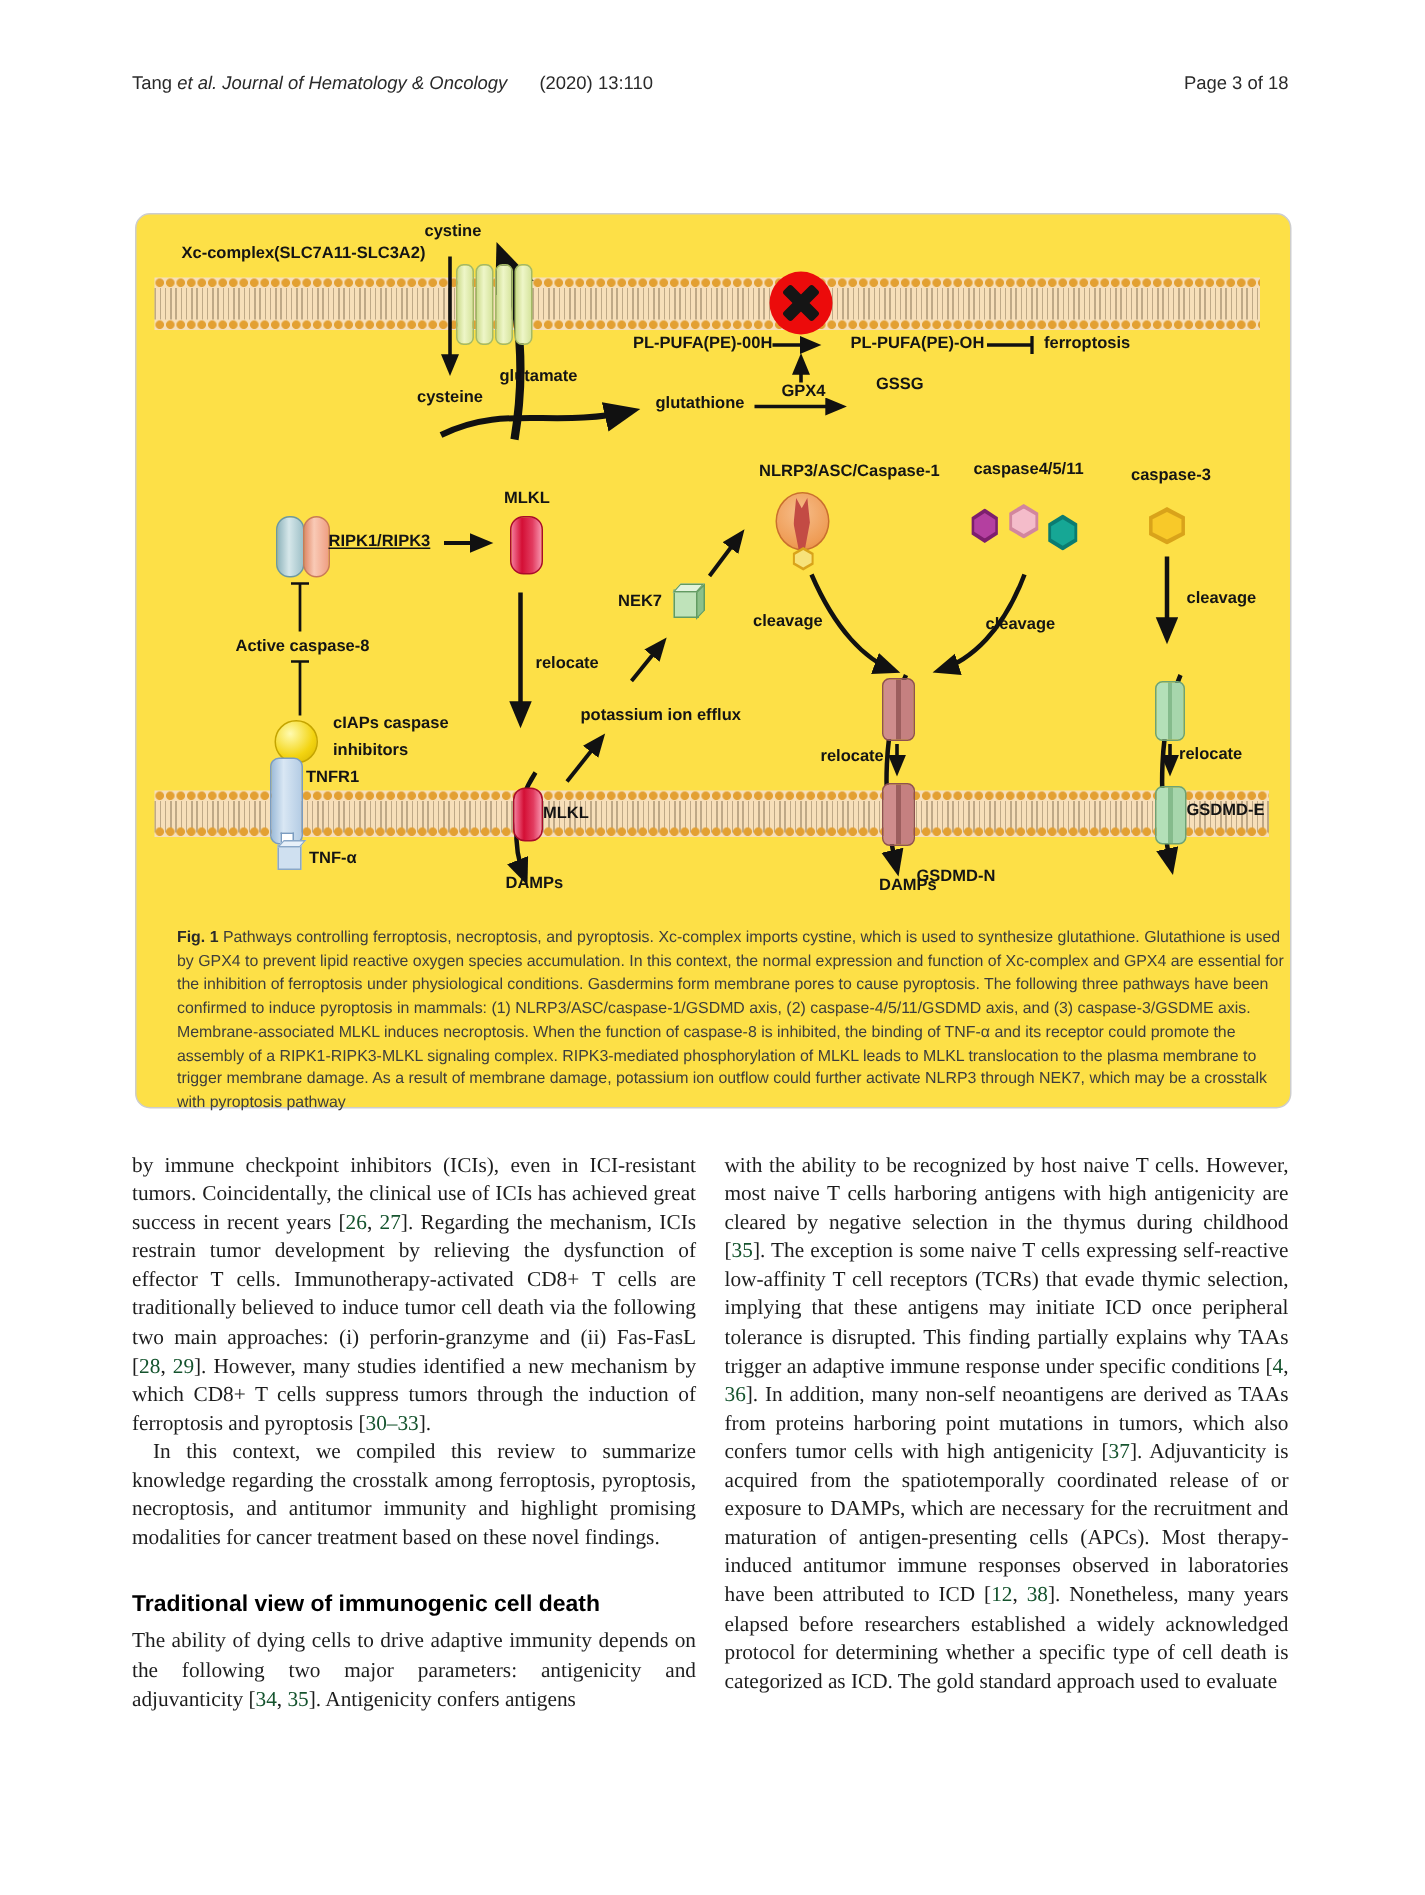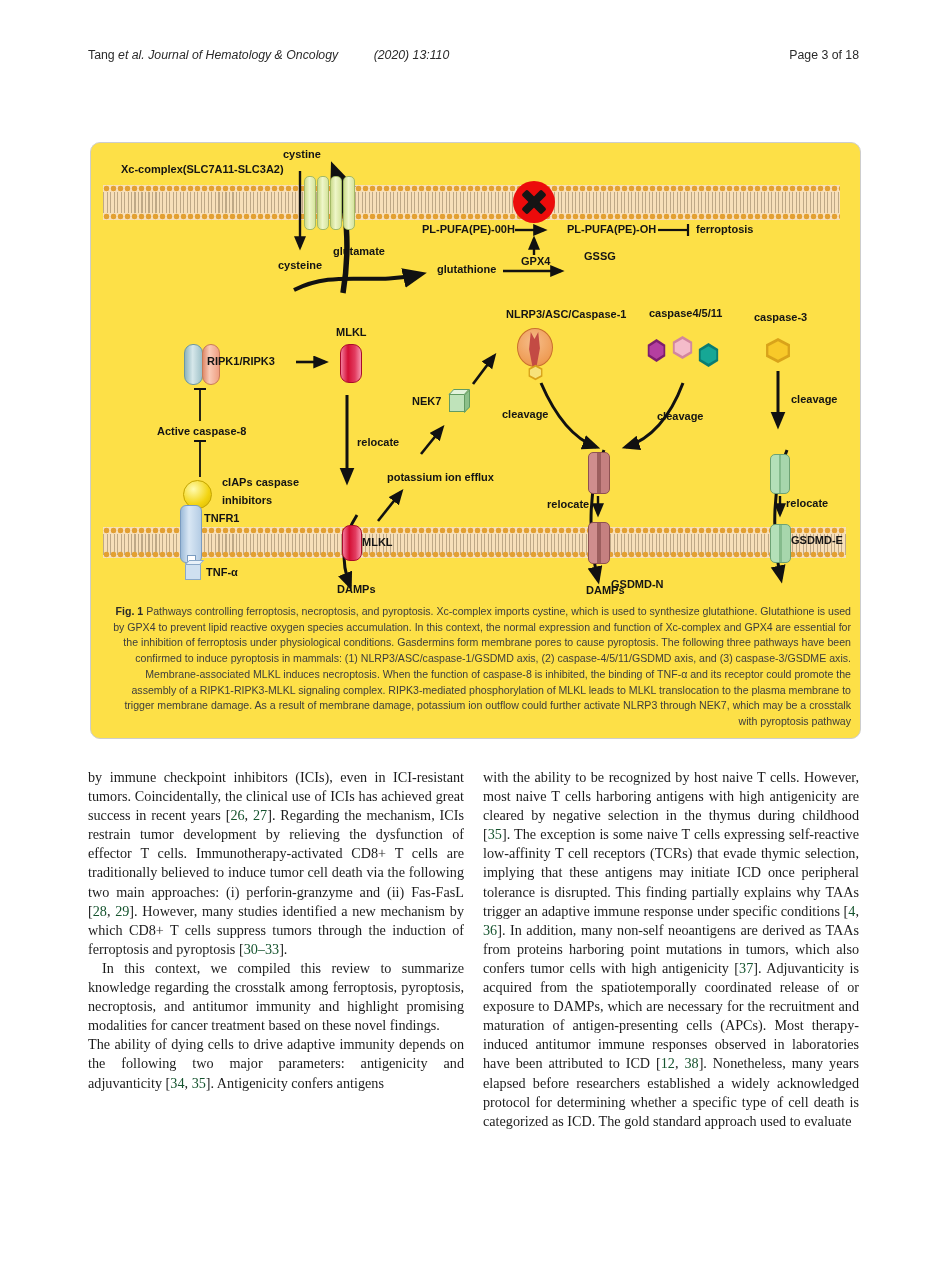--- a/index.html
+++ b/index.html
@@ -1,21 +1,21 @@
 <!DOCTYPE html>
 <html><head>
 <meta charset="utf-8">
 <style>
   html,body{margin:0;padding:0;background:#fff;}
   .page{position:relative;width:950px;height:1263px;background:#fff;overflow:hidden;
         font-family:"Liberation Serif",serif;color:#1c1c1c;}
   
   .hdr{position:absolute;top:48px;left:88px;right:91px;display:flex;justify-content:space-between;
        font-family:"Liberation Sans",sans-serif;font-size:12.3px;color:#2a2a2a;}
-  .hdr .issue{margin-left:32px;font-style:italic;}
+  .hdr .issue{margin-left:18px;}
   
   .figbox{position:absolute;left:90px;top:142px;width:769px;height:595px;border:1px solid #cdcdcd;
           border-radius:10px;background:#fde047;}
   .diagram{position:absolute;left:0;top:0;width:767px;height:455px;}
   .dlabel{position:absolute;font-family:"Liberation Sans",sans-serif;font-weight:bold;font-size:11px;
           color:#141414;white-space:nowrap;line-height:1;}
   .membrane{position:absolute;height:35px;background-color:#f7dfb9;
     background-image:
       radial-gradient(circle at 3.5px 3.5px,#e3a032 2.6px,rgba(0,0,0,0) 3.1px),
       radial-gradient(circle at 3.5px 3.5px,#e3a032 2.6px,rgba(0,0,0,0) 3.1px),
@@ -70,23 +70,23 @@
   .pore-n1{left:497px;top:309px;width:20px;height:40px;border-color:#8e5151;
      background:linear-gradient(90deg,#cf8d8d 0 42%,#9c5e5e 42% 58%,#c58080 58% 100%);}
   .pore-n2{left:497px;top:379px;width:20px;height:40px;border-color:#8e5151;
      background:linear-gradient(90deg,#cf8d8d 0 42%,#9c5e5e 42% 58%,#c58080 58% 100%);}
   .pore-e1{left:679px;top:311px;width:18px;height:38px;border-color:#6da274;
      background:linear-gradient(90deg,#b4e0b8 0 42%,#85bb8c 42% 58%,#a7d6ac 58% 100%);}
   .pore-e2{left:679px;top:381px;width:19px;height:37px;border-color:#6da274;
      background:linear-gradient(90deg,#b4e0b8 0 42%,#85bb8c 42% 58%,#a7d6ac 58% 100%);}
   .arrows{position:absolute;inset:0;pointer-events:none;}
   
-  .caption{position:absolute;left:11px;top:459px;width:747px;margin:2px;
+  .caption{position:absolute;left:11px;top:459px;width:747px;margin:16px;
      font-family:"Liberation Sans",sans-serif;font-size:10.6px;line-height:15.7px;color:#3d3d3d;
-     text-align:right;}
+     text-align:left;}
   .caption b{color:#2a2a2a;}
   
   .bodywrap{position:absolute;left:88px;top:768px;width:771px;display:flex;gap:19px;}
   .col{width:376px;font-size:14.2px;line-height:19.1px;text-align:justify;}
   .col p{margin:0;}
   .col p.indent{text-indent:14px;}
   .col h2{font-family:"Liberation Sans",sans-serif;font-size:15.3px;margin:25px 0 6px 0;color:#000;}
   .cite{color:#14532d;}
 </style>
 </head>
@@ -186,21 +186,21 @@
       <span class="dlabel" style="left:30px;top:21px;">Xc-complex(SLC7A11-SLC3A2)</span>
       <span class="dlabel" style="left:242px;top:103px;">glutamate</span>
       <span class="dlabel" style="left:187px;top:117px;">cysteine</span>
       <span class="dlabel" style="left:346px;top:121px;">glutathione</span>
       <span class="dlabel" style="left:493px;top:108px;text-align:right;">GSSG</span>
       <span class="dlabel" style="left:430px;top:113px;">GPX4</span>
       <span class="dlabel" style="left:331px;top:81px;">PL-PUFA(PE)-00H</span>
       <span class="dlabel" style="left:476px;top:81px;">PL-PUFA(PE)-OH</span>
       <span class="dlabel" style="left:605px;top:81px;">ferroptosis</span>
       <span class="dlabel" style="left:245px;top:184px;">MLKL</span>
-      <span class="dlabel" style="left:116px;top:213px;">RIPK1/RIPK3</span>
+      <span class="dlabel" style="left:128px;top:213px;text-decoration:underline;">RIPK1/RIPK3</span>
       <span class="dlabel" style="left:66px;top:283px;">Active caspase-8</span>
       <span class="dlabel" style="left:321px;top:253px;">NEK7</span>
       <span class="dlabel" style="left:296px;top:329px;">potassium ion efflux</span>
       <span class="dlabel" style="left:266px;top:294px;">relocate</span>
       <span class="dlabel" style="left:371px;top:166px;padding-left:44px;">NLRP3/ASC/Caspase-1</span>
       <span class="dlabel" style="left:558px;top:165px;">caspase4/5/11</span>
       <span class="dlabel" style="left:663px;top:169px;">caspase-3</span>
       <span class="dlabel" style="left:411px;top:266px;">cleavage</span>
       <span class="dlabel" style="left:566px;top:268px;">cleavage</span>
       <span class="dlabel" style="left:700px;top:251px;">cleavage</span>
@@ -220,20 +220,21 @@
     <p class="caption">
       <b>Fig. 1</b>
       <span>Pathways controlling ferroptosis, necroptosis, and pyroptosis. Xc-complex imports cystine, which is used to synthesize glutathione. Glutathione is used by GPX4 to prevent lipid reactive oxygen species accumulation. In this context, the normal expression and function of Xc-complex and GPX4 are essential for the inhibition of ferroptosis under physiological conditions. Gasdermins form membrane pores to cause pyroptosis. The following three pathways have been confirmed to induce pyroptosis in mammals: (1) NLRP3/ASC/caspase-1/GSDMD axis, (2) caspase-4/5/11/GSDMD axis, and (3) caspase-3/GSDME axis. Membrane-associated MLKL induces necroptosis. When the function of caspase-8 is inhibited, the binding of TNF-α and its receptor could promote the assembly of a RIPK1-RIPK3-MLKL signaling complex. RIPK3-mediated phosphorylation of MLKL leads to MLKL translocation to the plasma membrane to trigger membrane damage. As a result of membrane damage, potassium ion outflow could further activate NLRP3 through NEK7, which may be a crosstalk with pyroptosis pathway</span>
     </p>
   </div>
 
   <div class="bodywrap">
     <div class="col">
       <p>by immune checkpoint inhibitors (ICIs), even in ICI-resistant tumors. Coincidentally, the clinical use of ICIs has achieved great success in recent years [<span class="cite">26</span>, <span class="cite">27</span>]. Regarding the mechanism, ICIs restrain tumor development by relieving the dysfunction of effector T cells. Immunotherapy-activated CD8+ T cells are traditionally believed to induce tumor cell death via the following two main approaches: (i) perforin-granzyme and (ii) Fas-FasL [<span class="cite">28</span>, <span class="cite">29</span>]. However, many studies identified a new mechanism by which CD8+ T cells suppress tumors through the induction of ferroptosis and pyroptosis [<span class="cite">30–33</span>].</p>
       <p class="indent">In this context, we compiled this review to summarize knowledge regarding the crosstalk among ferroptosis, pyroptosis, necroptosis, and antitumor immunity and highlight promising modalities for cancer treatment based on these novel findings.</p>
+      <h2>Traditional view of immunogenic cell death</h2>
       <p>The ability of dying cells to drive adaptive immunity depends on the following two major parameters: antigenicity and adjuvanticity [<span class="cite">34</span>, <span class="cite">35</span>]. Antigenicity confers antigens</p>
     </div>
     <div class="col">
       <p>with the ability to be recognized by host naive T cells. However, most naive T cells harboring antigens with high antigenicity are cleared by negative selection in the thymus during childhood [<span class="cite">35</span>]. The exception is some naive T cells expressing self-reactive low-affinity T cell receptors (TCRs) that evade thymic selection, implying that these antigens may initiate ICD once peripheral tolerance is disrupted. This finding partially explains why TAAs trigger an adaptive immune response under specific conditions [<span class="cite">4</span>, <span class="cite">36</span>]. In addition, many non-self neoantigens are derived as TAAs from proteins harboring point mutations in tumors, which also confers tumor cells with high antigenicity [<span class="cite">37</span>]. Adjuvanticity is acquired from the spatiotemporally coordinated release of or exposure to DAMPs, which are necessary for the recruitment and maturation of antigen-presenting cells (APCs). Most therapy-induced antitumor immune responses observed in laboratories have been attributed to ICD [<span class="cite">12</span>, <span class="cite">38</span>]. Nonetheless, many years elapsed before researchers established a widely acknowledged protocol for determining whether a specific type of cell death is categorized as ICD. The gold standard approach used to evaluate</p>
     </div>
   </div>
 
 </div>
 
 </body></html>

